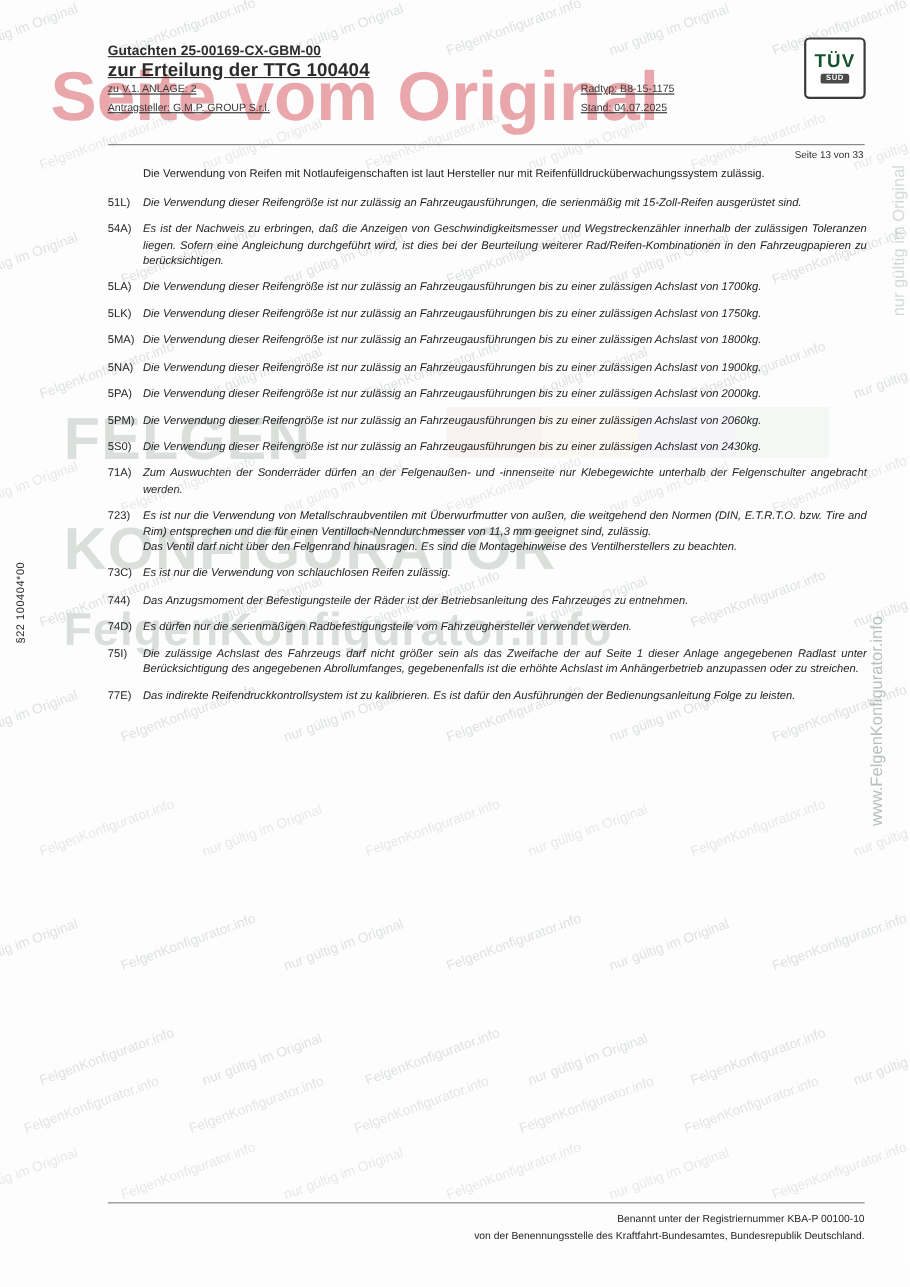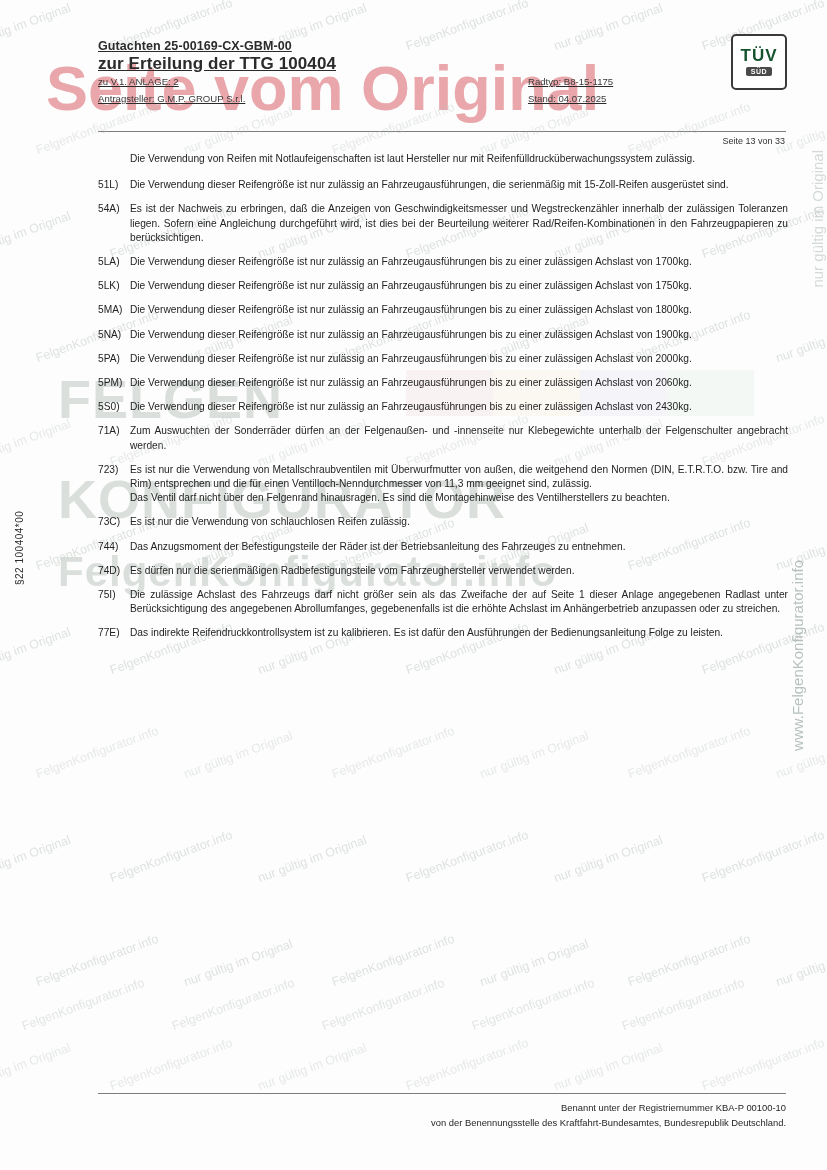--- a/index.html
+++ b/index.html
@@ -198,20 +198,21 @@
     color: #232323;
   }
   .para .code {
     width: 32px;
     flex: 0 0 32px;
     font-size: 10.2px;
   }
   .para .txt {
     flex: 1 1 auto;
     text-align: justify;
+    font-style: italic;
   }
   .para .txt p { margin: 0; }
   .lead {
     margin-left: 32px;
     width: 658px;
     font-size: 10.2px;
     line-height: 14.2px;
     color: #232323;
     margin-bottom: 12px;
     text-align: justify;

